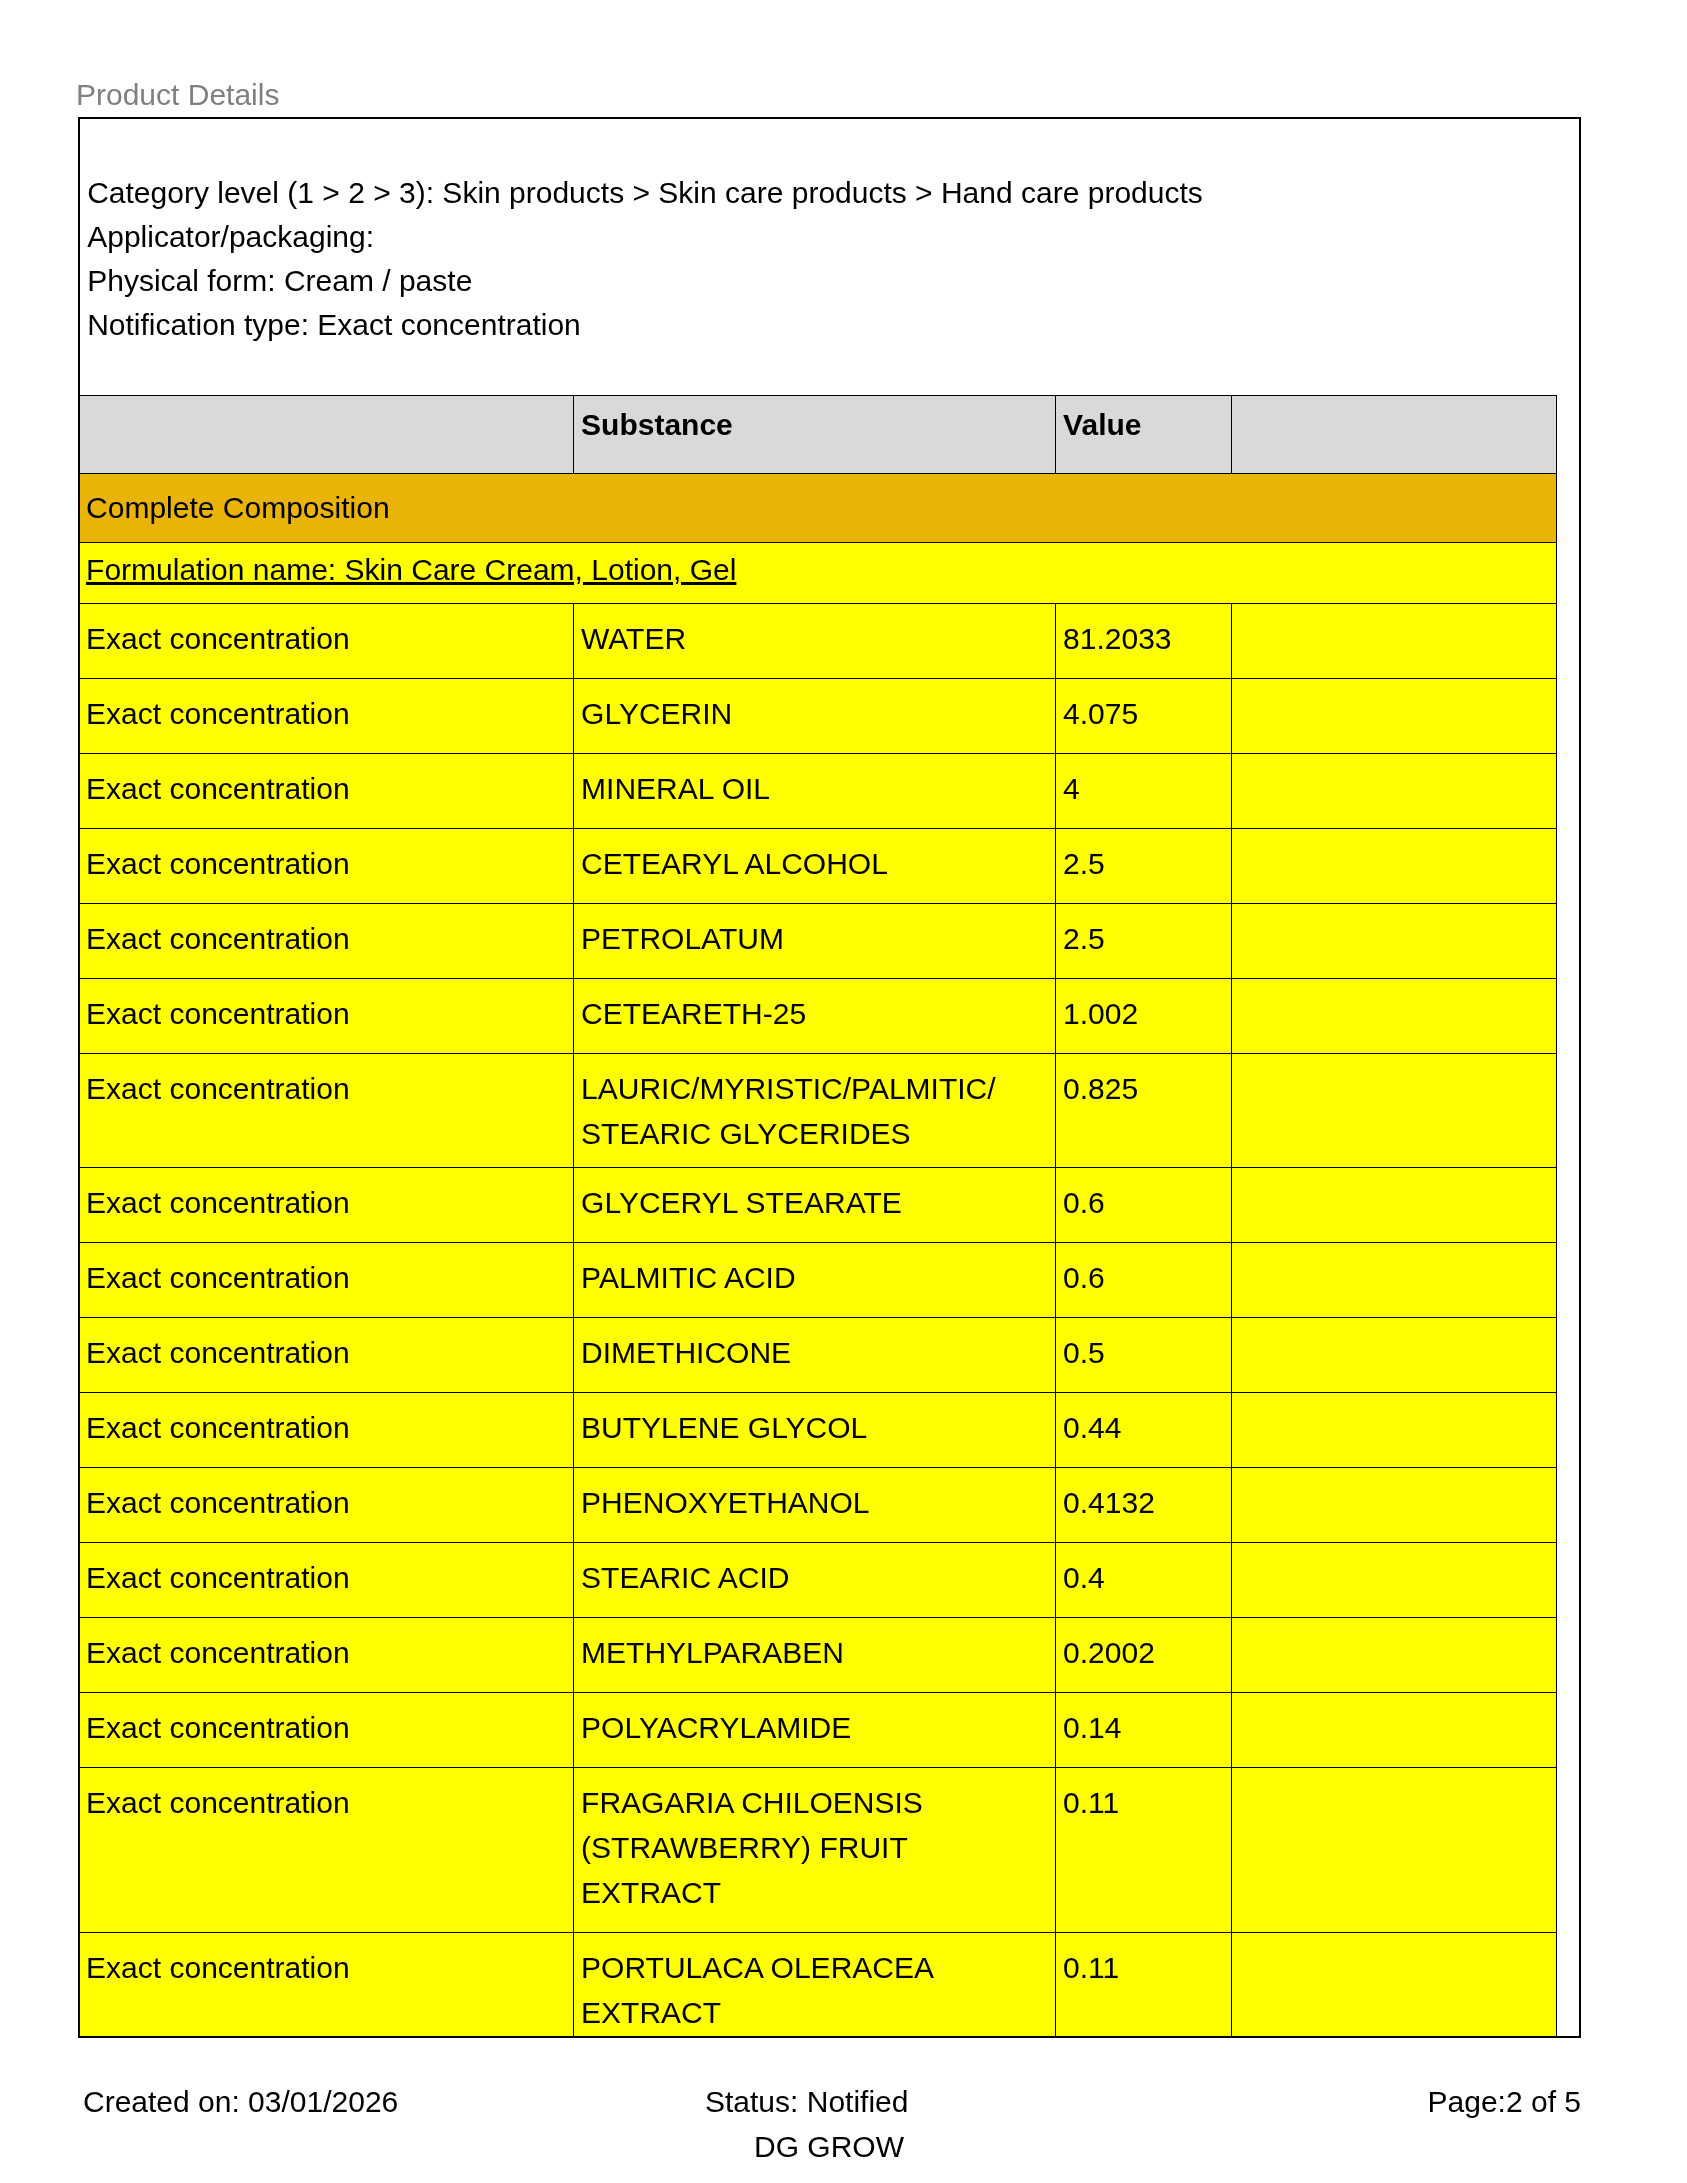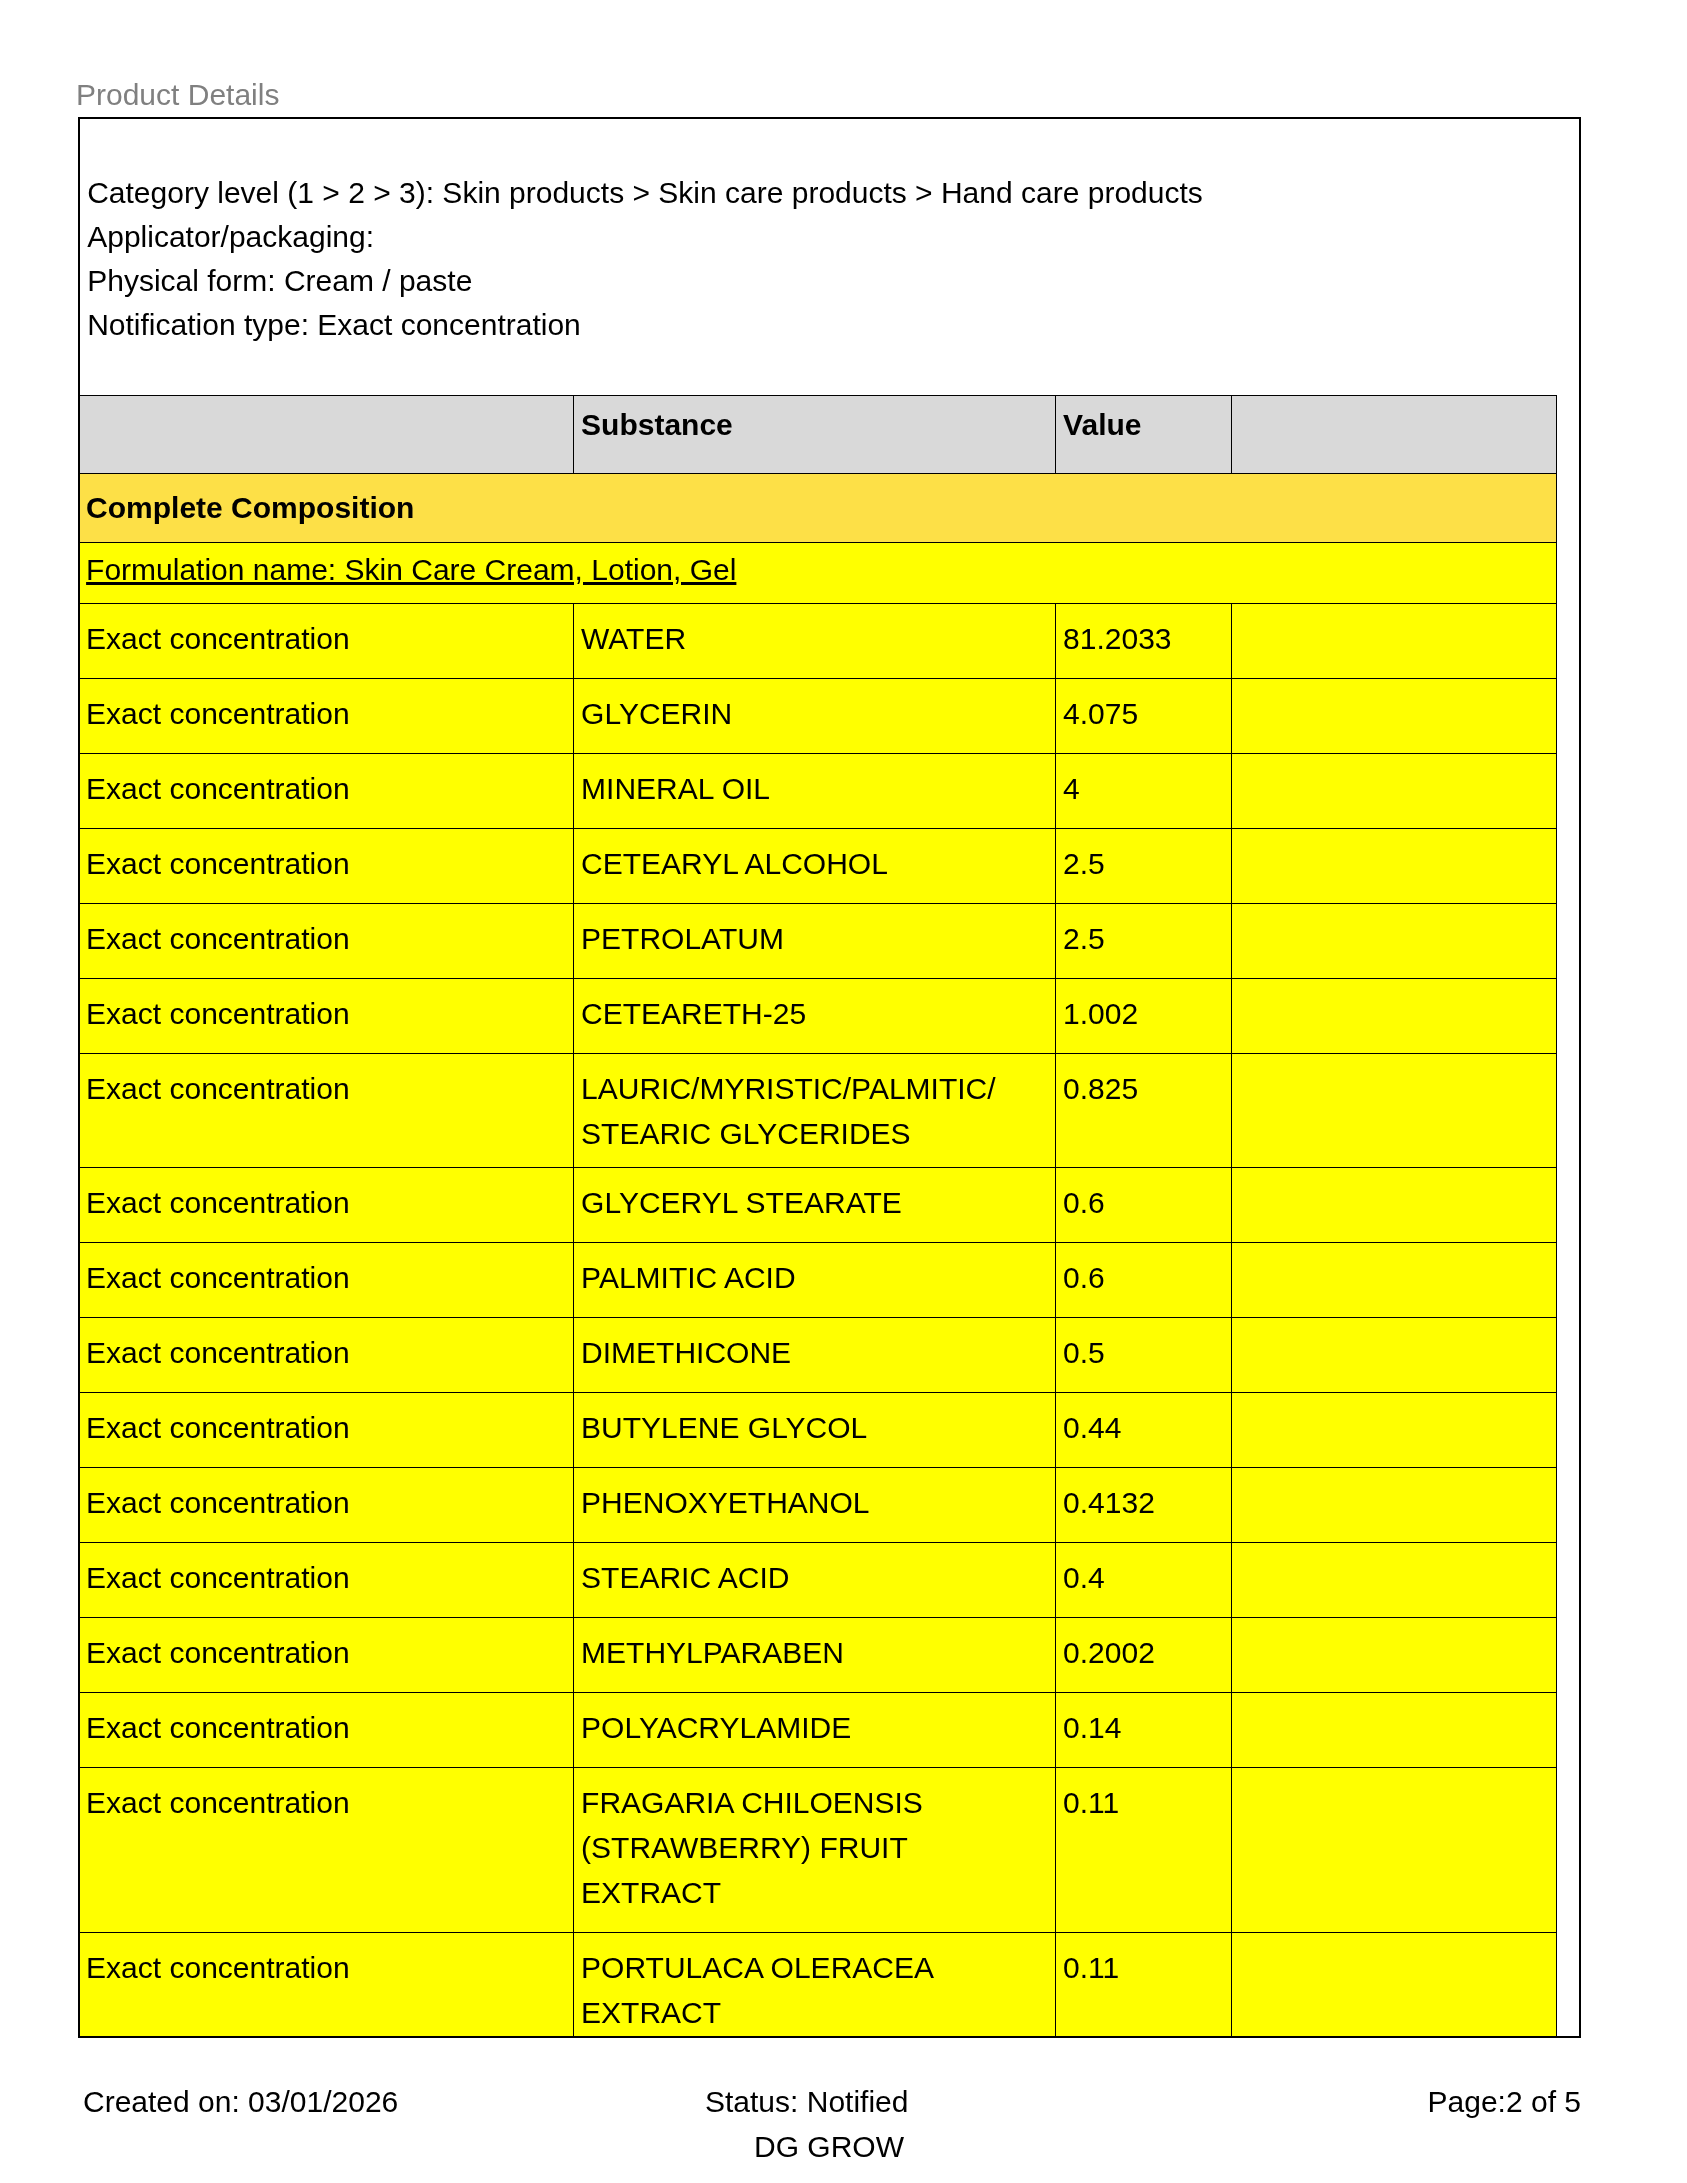--- a/index.html
+++ b/index.html
@@ -38,21 +38,21 @@
     vertical-align:top; text-align:left;
     padding:11.4px 7.2px; line-height:1.5;
     box-sizing:border-box;
     overflow:hidden;
   }
   table.comp thead th {
     background:#D9D9D9; font-weight:bold; height:78px;
     padding-top:6.2px;
   }
   tr.section-row td {
-    background:#fde047; font-weight:bold; height:60px;
+    background:#eab308; font-weight:normal; height:60px;
   }
   tr.formulation-row td {
     background:#FFFF00; font-weight:normal; height:55px; padding-top:4.1px;text-decoration:underline;
   }
   tbody.data td { background:#FFFF00; font-weight:normal; }
   td.substance-cell { white-space:pre-line; }
   .footer-item { position:absolute; line-height:1.15; white-space:nowrap; }
   .f-created { left:83px; top:2085px; }
   .f-status  { left:705px; top:2085px; }
   .f-org     { left:754px; top:2130px; }

